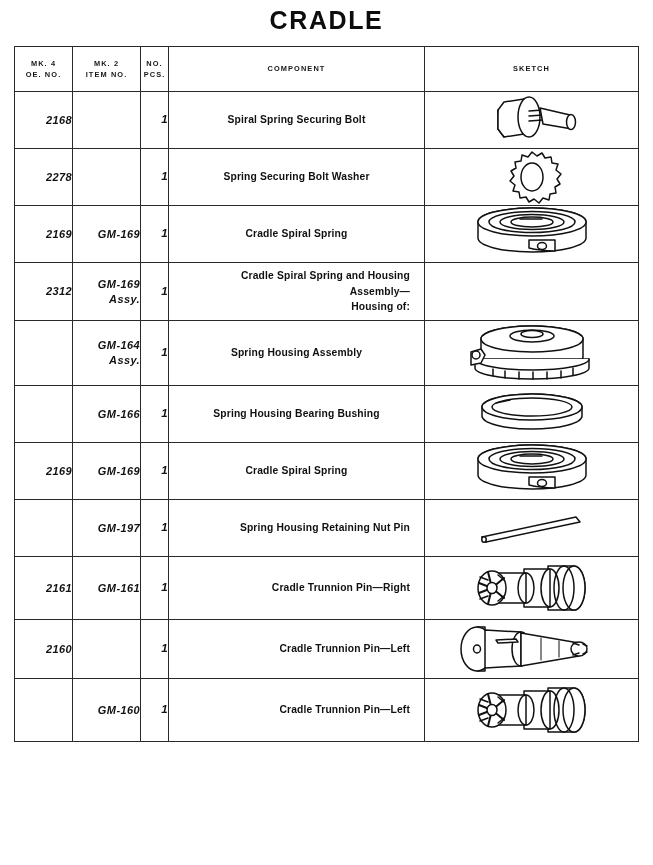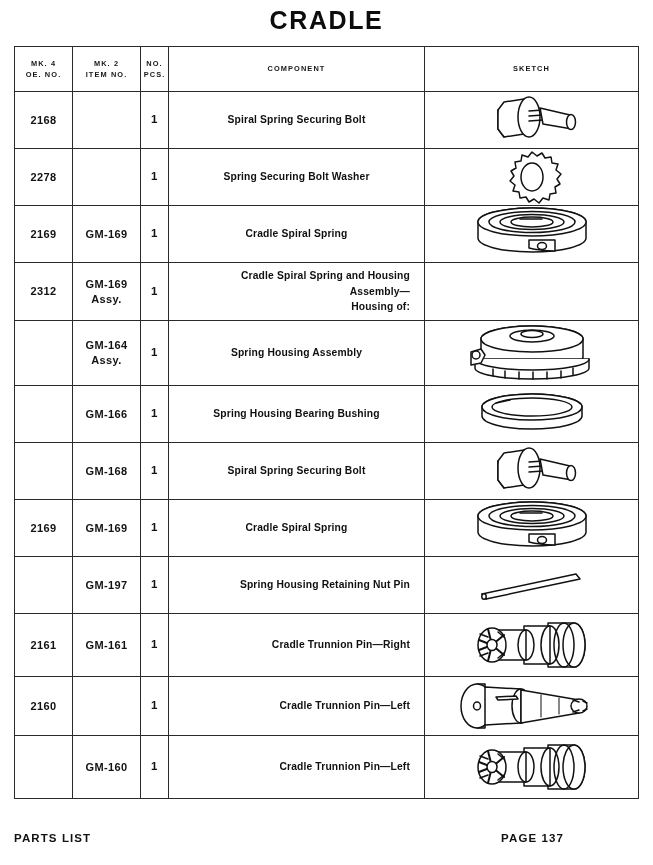--- a/index.html
+++ b/index.html
@@ -67,26 +67,27 @@
     color: #161616;
     line-height: 1.55;
     font-family: "Liberation Sans", sans-serif;
   }
   thead th .hl { display: block; white-space: nowrap; }
 
   tbody tr { height: 57px; }
   tbody tr.tall { height: 58px; }
 
   td.mk4, td.mk2, td.pcs {
-    text-align: center;
+    text-align: right;
     font-size: 11px;
     font-weight: bold;
     color: #121212;
     letter-spacing: 0.4px;
     line-height: 1.35;
+    font-style: italic;
   }
   td.mk2 .sub { display: block; font-size: 11px; }
   td.pcs { font-size: 11.5px; font-weight: bold; }
 
   td.comp {
     font-size: 10.3px;
     font-weight: bold;
     color: #101010;
     letter-spacing: 0.15px;
     line-height: 1.5;
@@ -257,41 +258,20 @@
           <td class="comp center">
             <span class="txt">Spring Housing Bearing Bushing</span>
           </td>
           <td class="sketch">
   <svg width="112" height="46" viewBox="0 0 112 46">
     <g fill="#ffffff" stroke="#111111" stroke-width="1.5" stroke-linejoin="round" stroke-linecap="round">
       <path d="M6 16 a50 13 0 0 1 100 0 l0 9 a50 13 0 0 1 -100 0 Z"></path>
       <ellipse cx="56" cy="16" rx="50" ry="13"></ellipse>
       <ellipse cx="56" cy="16" rx="40" ry="9" fill="none"></ellipse>
       <path d="M20 12 l14 -3" fill="none"></path>
-    </g>
-  </svg>
-          </td>
-        </tr>
-        <tr>
-          <td class="mk4"></td>
-          <td class="mk2"><span>GM-168</span></td>
-          <td class="pcs">1</td>
-          <td class="comp center">
-            <span class="txt">Spiral Spring Securing Bolt</span>
-          </td>
-          <td class="sketch">
-  <svg width="130" height="54" viewBox="0 0 130 54">
-    <g fill="#ffffff" stroke="#111111" stroke-width="1.5" stroke-linejoin="round" stroke-linecap="round">
-      <path d="M37 9 L57 6 L62 12 L62 33 L57 41 L37 44 L31 36 L31 17 Z"></path>
-      <path d="M57 6 L62 12 L62 33 L57 41"></path>
-      <ellipse cx="62" cy="24" rx="11" ry="20"></ellipse>
-      <path d="M31 17 L31 36 L37 44"></path>
-      <path d="M62 18 L76 17 M62 23 L76 22 M62 28 L76 27"></path>
-      <path d="M73 15 L103 22 L105 36 L76 31 Z"></path>
-      <ellipse cx="104" cy="29" rx="4.5" ry="7.5"></ellipse>
     </g>
   </svg>
           </td>
         </tr>
         <tr>
           <td class="mk4">2169</td>
           <td class="mk2"><span>GM-169</span></td>
           <td class="pcs">1</td>
           <td class="comp center">
             <span class="txt">Cradle Spiral Spring</span>
@@ -398,18 +378,14 @@
       <path d="M40 31 l-13 -5 M40 31 l-13 5 M40 31 l-4 -16 M40 31 l-4 16 M40 31 l12 -10 M40 31 l12 10" fill="none" stroke-width="2"></path>
       <ellipse cx="40" cy="31" rx="5" ry="5.5"></ellipse>
       <path d="M28 20 l8 3 M28 42 l8 -3 M46 18 l6 5 M46 44 l6 -5" fill="none"></path>
     </g>
   </svg>
           </td>
         </tr>
       </tbody>
   </table>
 
-  <div class="footer">
-    <span class="left">PARTS LIST</span>
-    <span class="right">PAGE 137</span>
-  </div>
 
 </div>
 
 </body></html>

